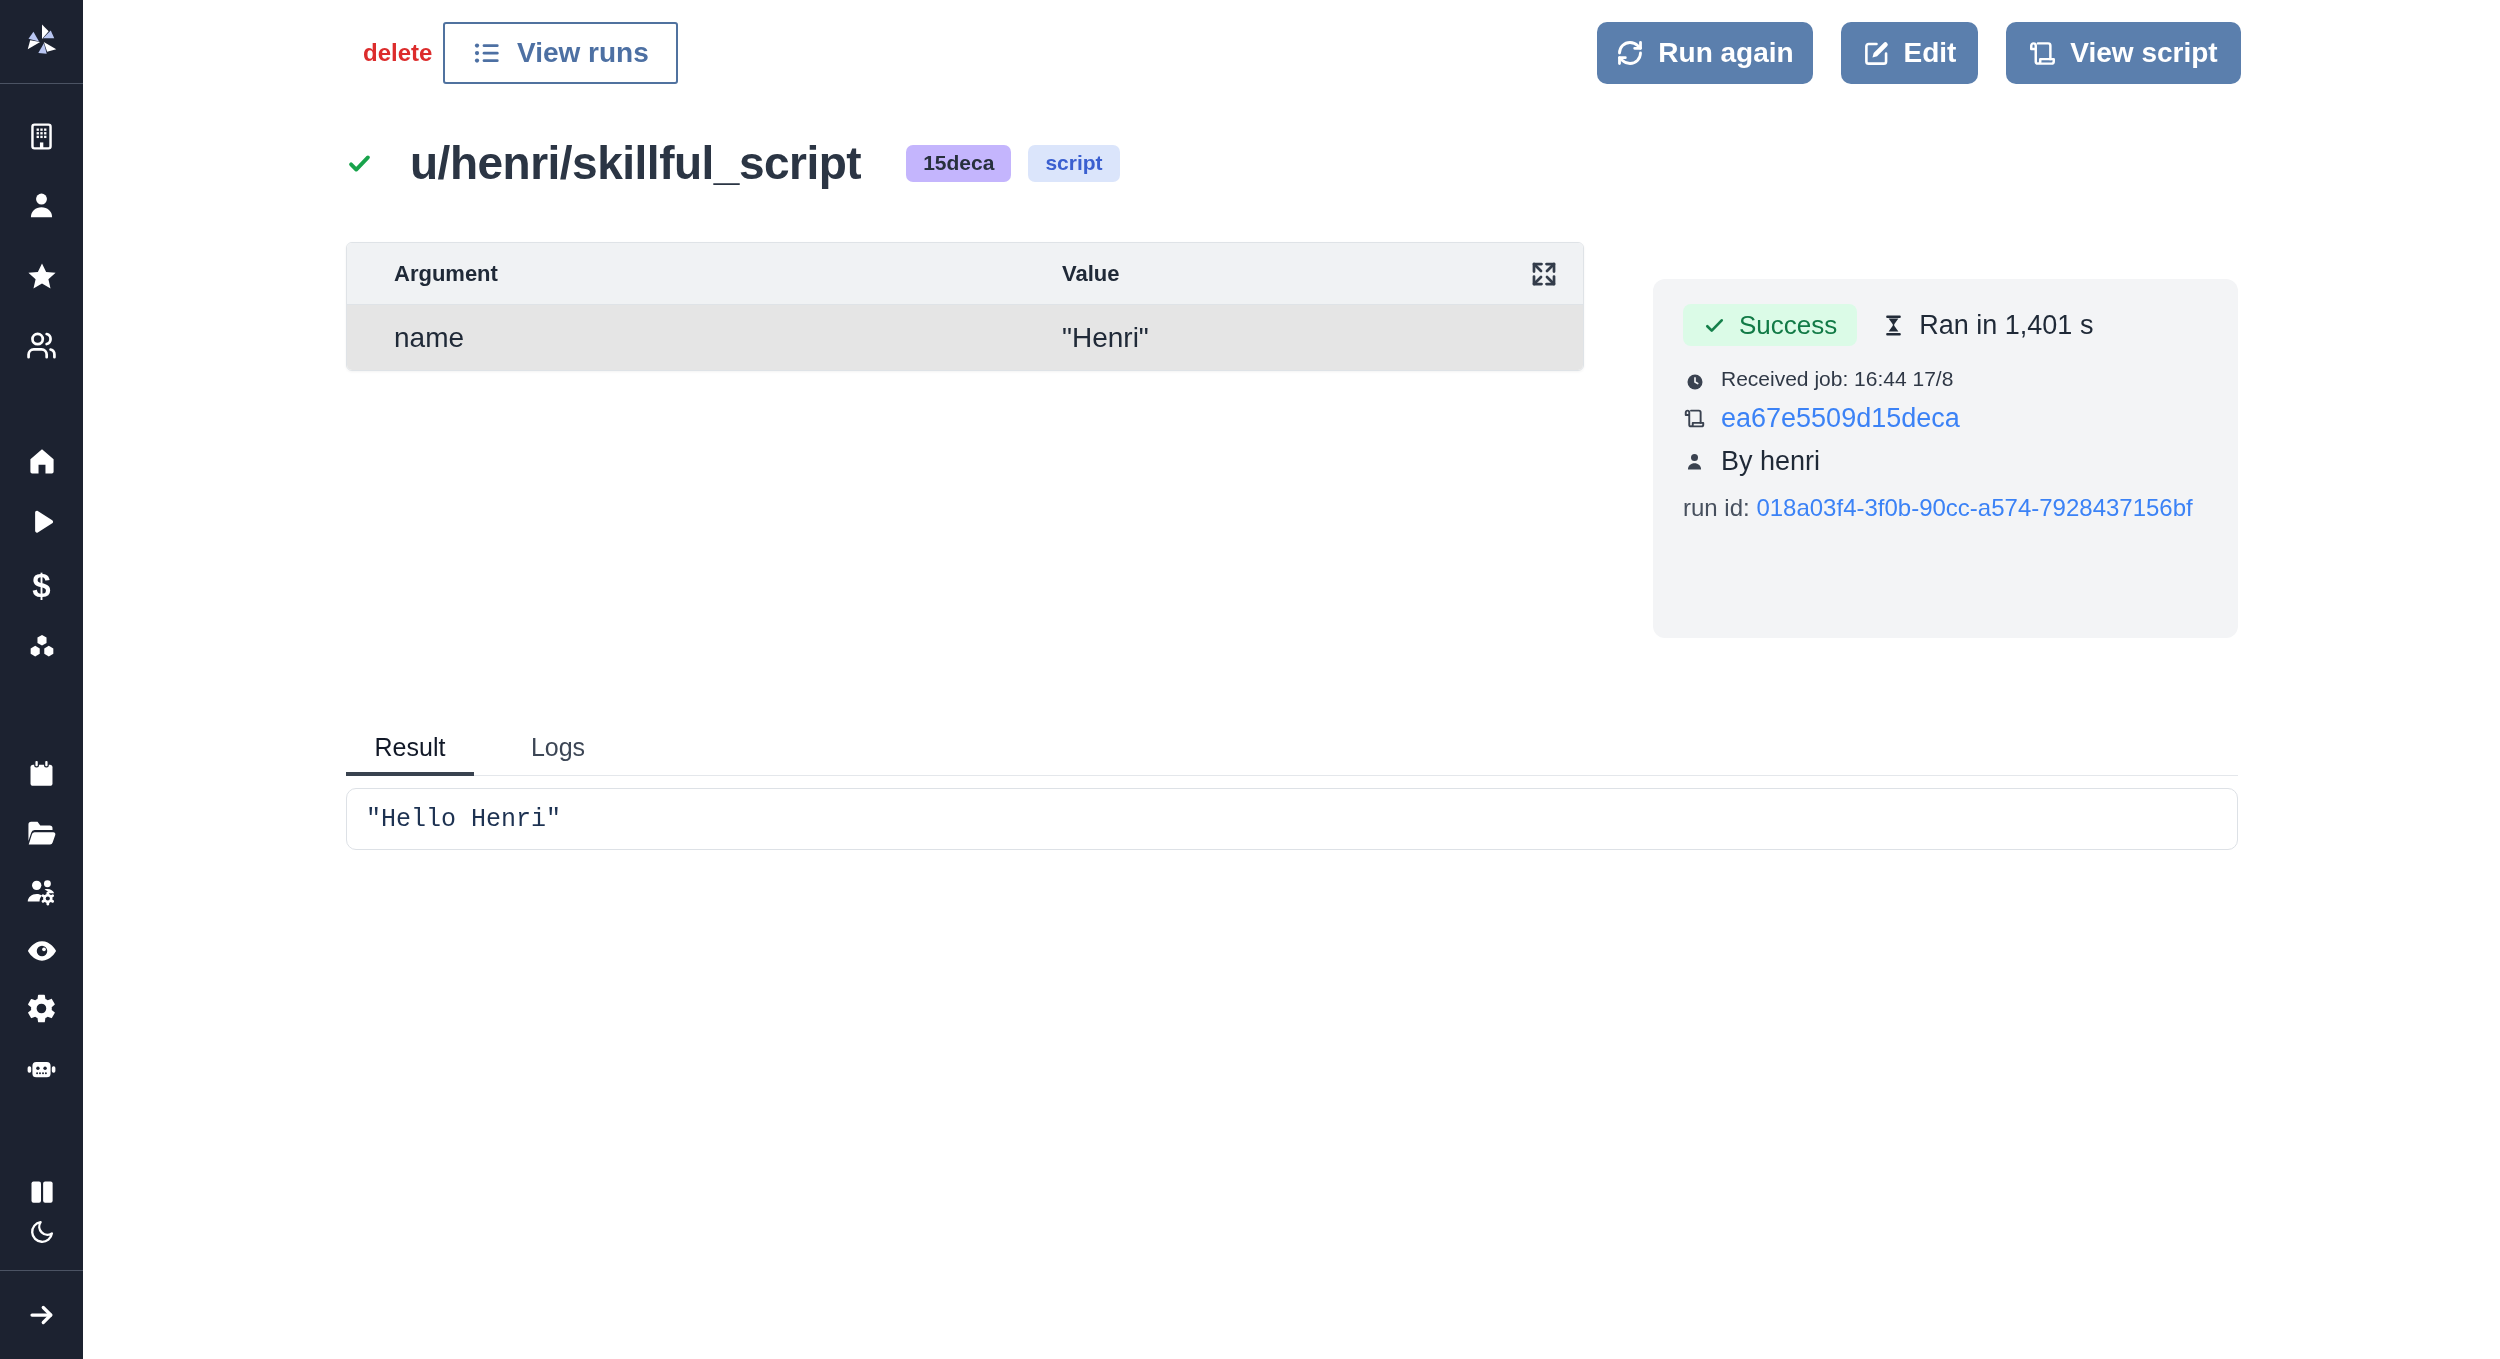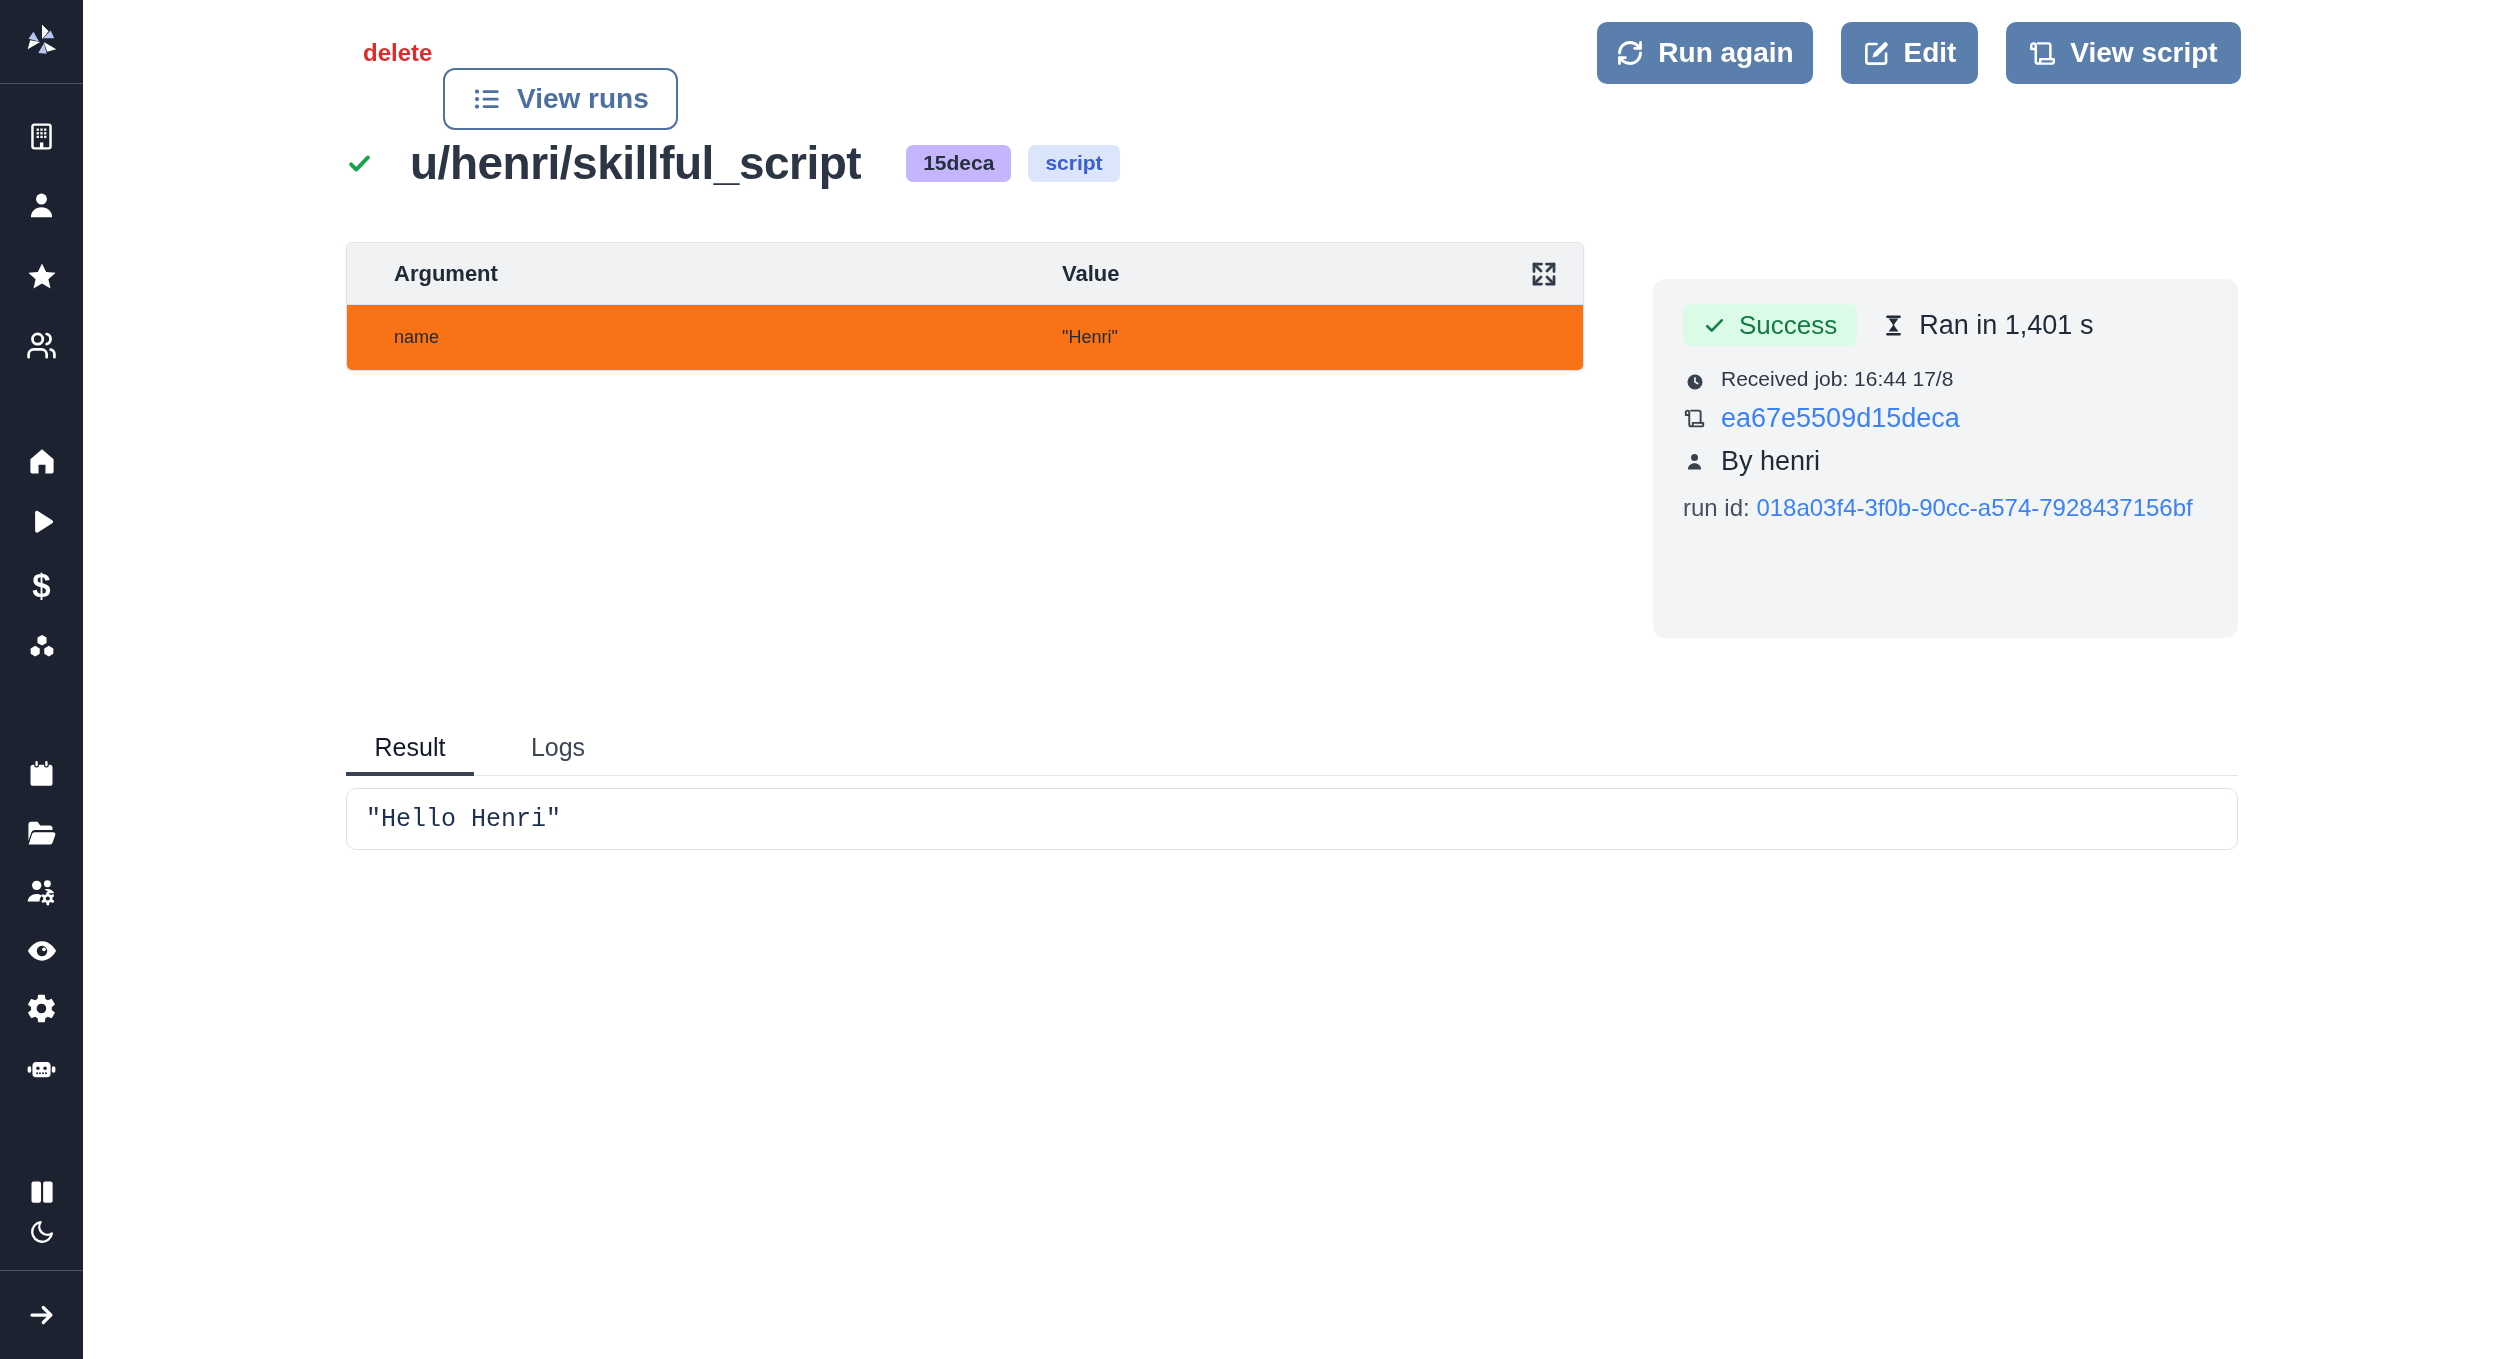--- a/index.html
+++ b/index.html
@@ -11,41 +11,41 @@
   .sidebar .logo{position:absolute;top:20px;left:0;width:83px;display:flex;justify-content:center;cursor:pointer;}
   .sdiv{position:absolute;left:0;width:83px;height:1px;background:#4b5363;}
   .snav{position:absolute;left:0;width:83px;display:flex;justify-content:center;align-items:center;color:#fff;cursor:pointer;}
   .snav svg{display:block;}
   .dollar{font-size:33px;font-weight:700;color:#fff;line-height:1;}
 
   
   .delete-link{position:absolute;left:363px;top:39px;font-size:24px;font-weight:700;color:#dc2c2c;cursor:pointer;}
   .view-runs{position:absolute;left:443px;top:22px;height:62px;box-sizing:border-box;
     display:flex;align-items:center;gap:15px;padding:0 27px;background:#fff;
-    border:2px solid #50729f;border-radius:12px;color:#4d70a3;font-size:28px;font-weight:700;cursor:pointer;margin-top:46px;}
+    border:2px solid #50729f;border-radius:3px;color:#4d70a3;font-size:28px;font-weight:700;cursor:pointer;}
   .btn-group{position:absolute;left:1597px;top:22px;display:flex;gap:28px;}
   .pbtn{height:62px;box-sizing:border-box;display:flex;align-items:center;justify-content:center;gap:14px;
     background:#5b7fad;border-radius:10px;color:#fff;font-size:28px;font-weight:700;cursor:pointer;border:none;}
   .pbtn.run{width:216px;} .pbtn.edit{width:137px;} .pbtn.script{width:235px;}
 
   
   .title-row{position:absolute;left:346px;top:133px;height:60px;display:flex;align-items:center;}
   .title-check{margin-right:37px;display:flex;}
   .page-title{font-size:46px;font-weight:700;color:#2b3544;letter-spacing:-0.5px;}
   .badge{margin-left:0;display:inline-flex;align-items:center;height:37px;padding:0 17px;border-radius:7px;
     font-size:21px;font-weight:600;box-sizing:border-box;}
   .badge.hash{margin-left:45px;background:#c4b5fd;color:#27303d;}
   .badge.kind{margin-left:17px;background:#dbe5fb;color:#3a5fd0;}
 
   
   .args-table{position:absolute;left:346px;top:242px;width:1236px;border:1px solid #dfe3e7;border-radius:6px;
     overflow:hidden;background:#fff;box-shadow:0 1px 3px rgba(0,0,0,.05);}
   .t-head{display:flex;align-items:center;height:61px;background:#f0f2f4;border-bottom:1px solid #dfe3e7;
     font-size:22px;font-weight:700;color:#202a38;}
-  .t-row{display:flex;align-items:center;height:65px;background:#f97316;font-size:18px;color:#202a38;}
+  .t-row{display:flex;align-items:center;height:65px;background:#e5e5e5;font-size:28px;color:#202a38;}
   .c1{flex:0 0 715px;padding-left:47px;box-sizing:border-box;}
   .c2{flex:1 1 auto;}
   .expand-btn{margin-left:auto;margin-right:20px;display:flex;cursor:pointer;background:none;border:none;padding:4px;}
 
   
   .run-panel{position:absolute;left:1653px;top:279px;width:585px;height:359px;box-sizing:border-box;
     background:#f3f4f6;border-radius:12px;padding:25px 30px;}
   .status-row{display:flex;align-items:center;gap:24px;}
   .success-badge{display:inline-flex;align-items:center;gap:13px;height:42px;padding:0 20px;border-radius:8px;
     background:#dbfbe7;color:#117a46;font-size:26px;font-weight:500;box-sizing:border-box;}

